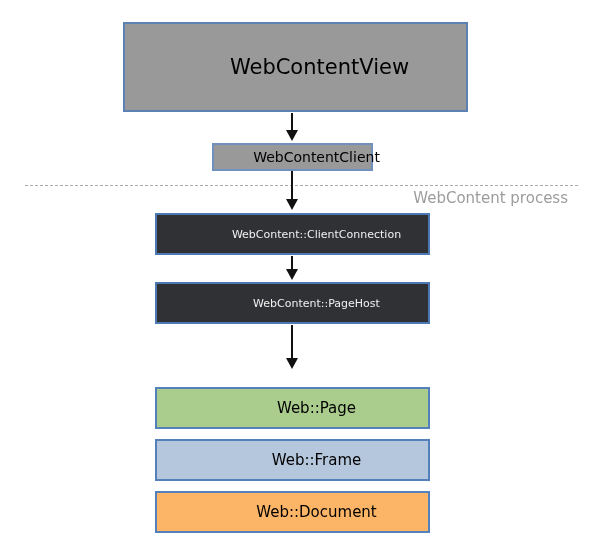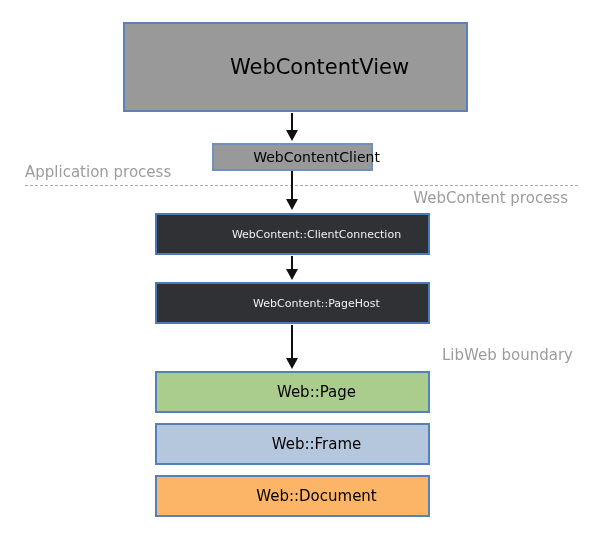--- a/index.html
+++ b/index.html
@@ -43,20 +43,21 @@
     border: 2px solid #4c79b3;
     color: #f0f0f0;
     font-size: 11px;
   }
   .node-cc { top: 213px; }
   .node-ph { top: 282px; }
   .node-colored {
     left: 155px; width: 275px; height: 42px;
     border: 2px solid #5581bb;
     font-size: 15px;
+    margin-top: 16px;
   }
   .node-page { top: 371px; background: #aacd8e; }
   .node-frame { top: 423px; background: #b5c7dd; }
   .node-doc  { top: 475px; background: #fcb566; }
 
   .arrow {
     position: absolute;
     width: 2px;
     background: #111111;
     left: 291px;
@@ -98,37 +99,35 @@
 <body>
 
 <div class="canvas">
 
   <div class="node node-view">WebContentView</div>
 
   <div class="arrow arrow-1"></div>
 
   <div class="node node-client">WebContentClient</div>
 
-  <div class="zone-label label-app">Application process</div>
 
   <div class="boundary-line"></div>
 
   <div class="zone-label label-wc">WebContent process</div>
 
   <div class="arrow arrow-2"></div>
 
   <div class="node node-dark node-cc">WebContent::ClientConnection</div>
 
   <div class="arrow arrow-3"></div>
 
   <div class="node node-dark node-ph">WebContent::PageHost</div>
 
   <div class="arrow arrow-4"></div>
 
-  <div class="zone-label label-libweb">LibWeb boundary</div>
 
   <div class="node node-colored node-page">Web::Page</div>
 
   <div class="node node-colored node-doc">Web::Document</div>
 
   <div class="node node-colored node-frame">Web::Frame</div>
 
 </div>
 
 </body></html>

